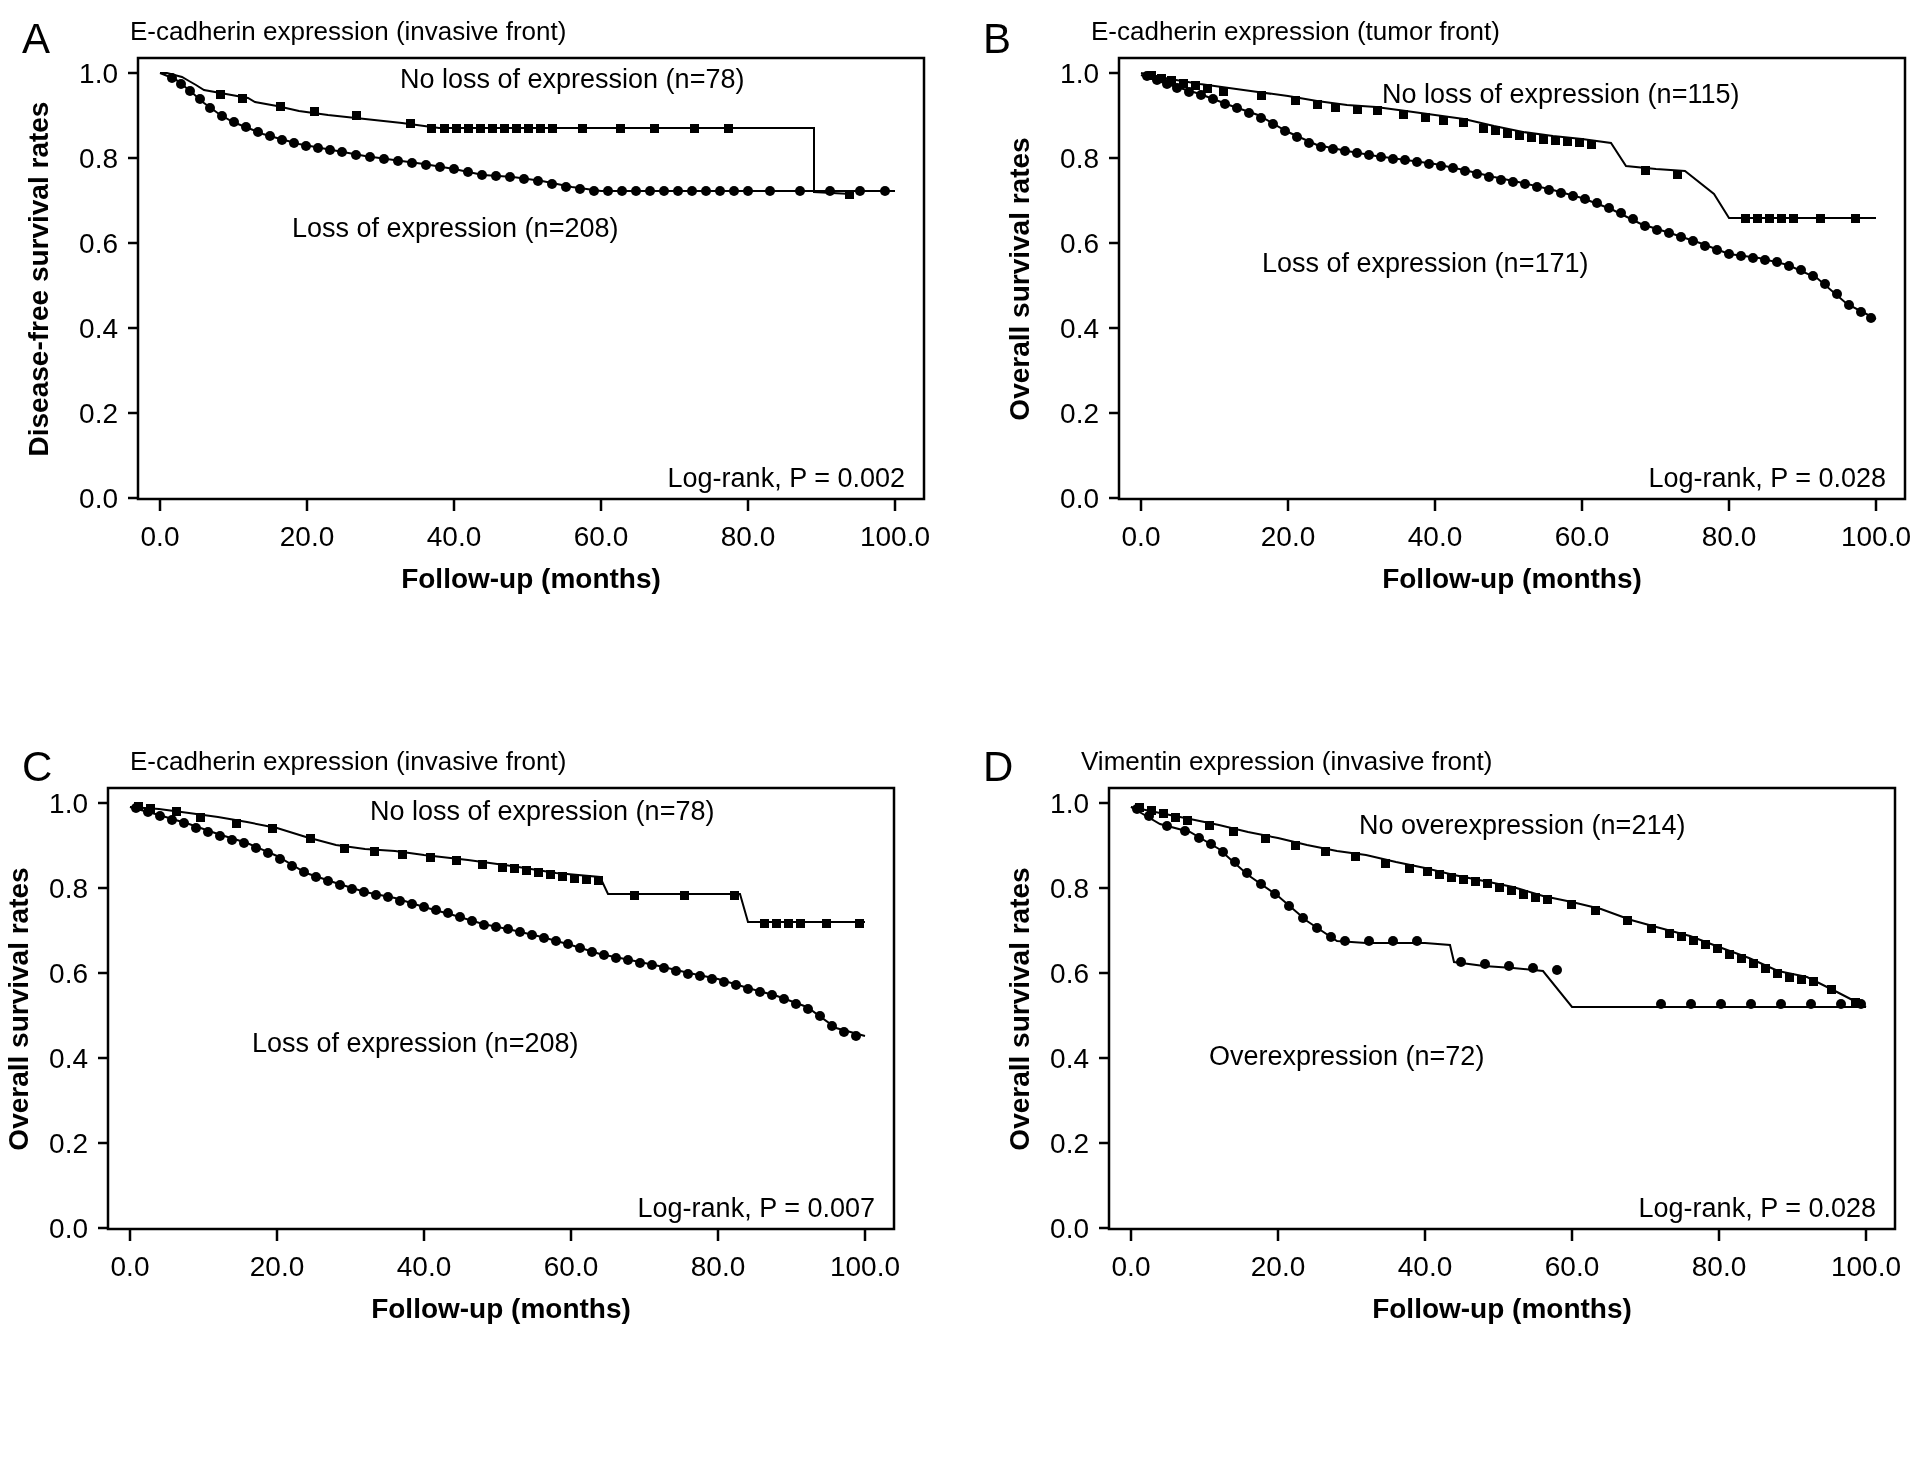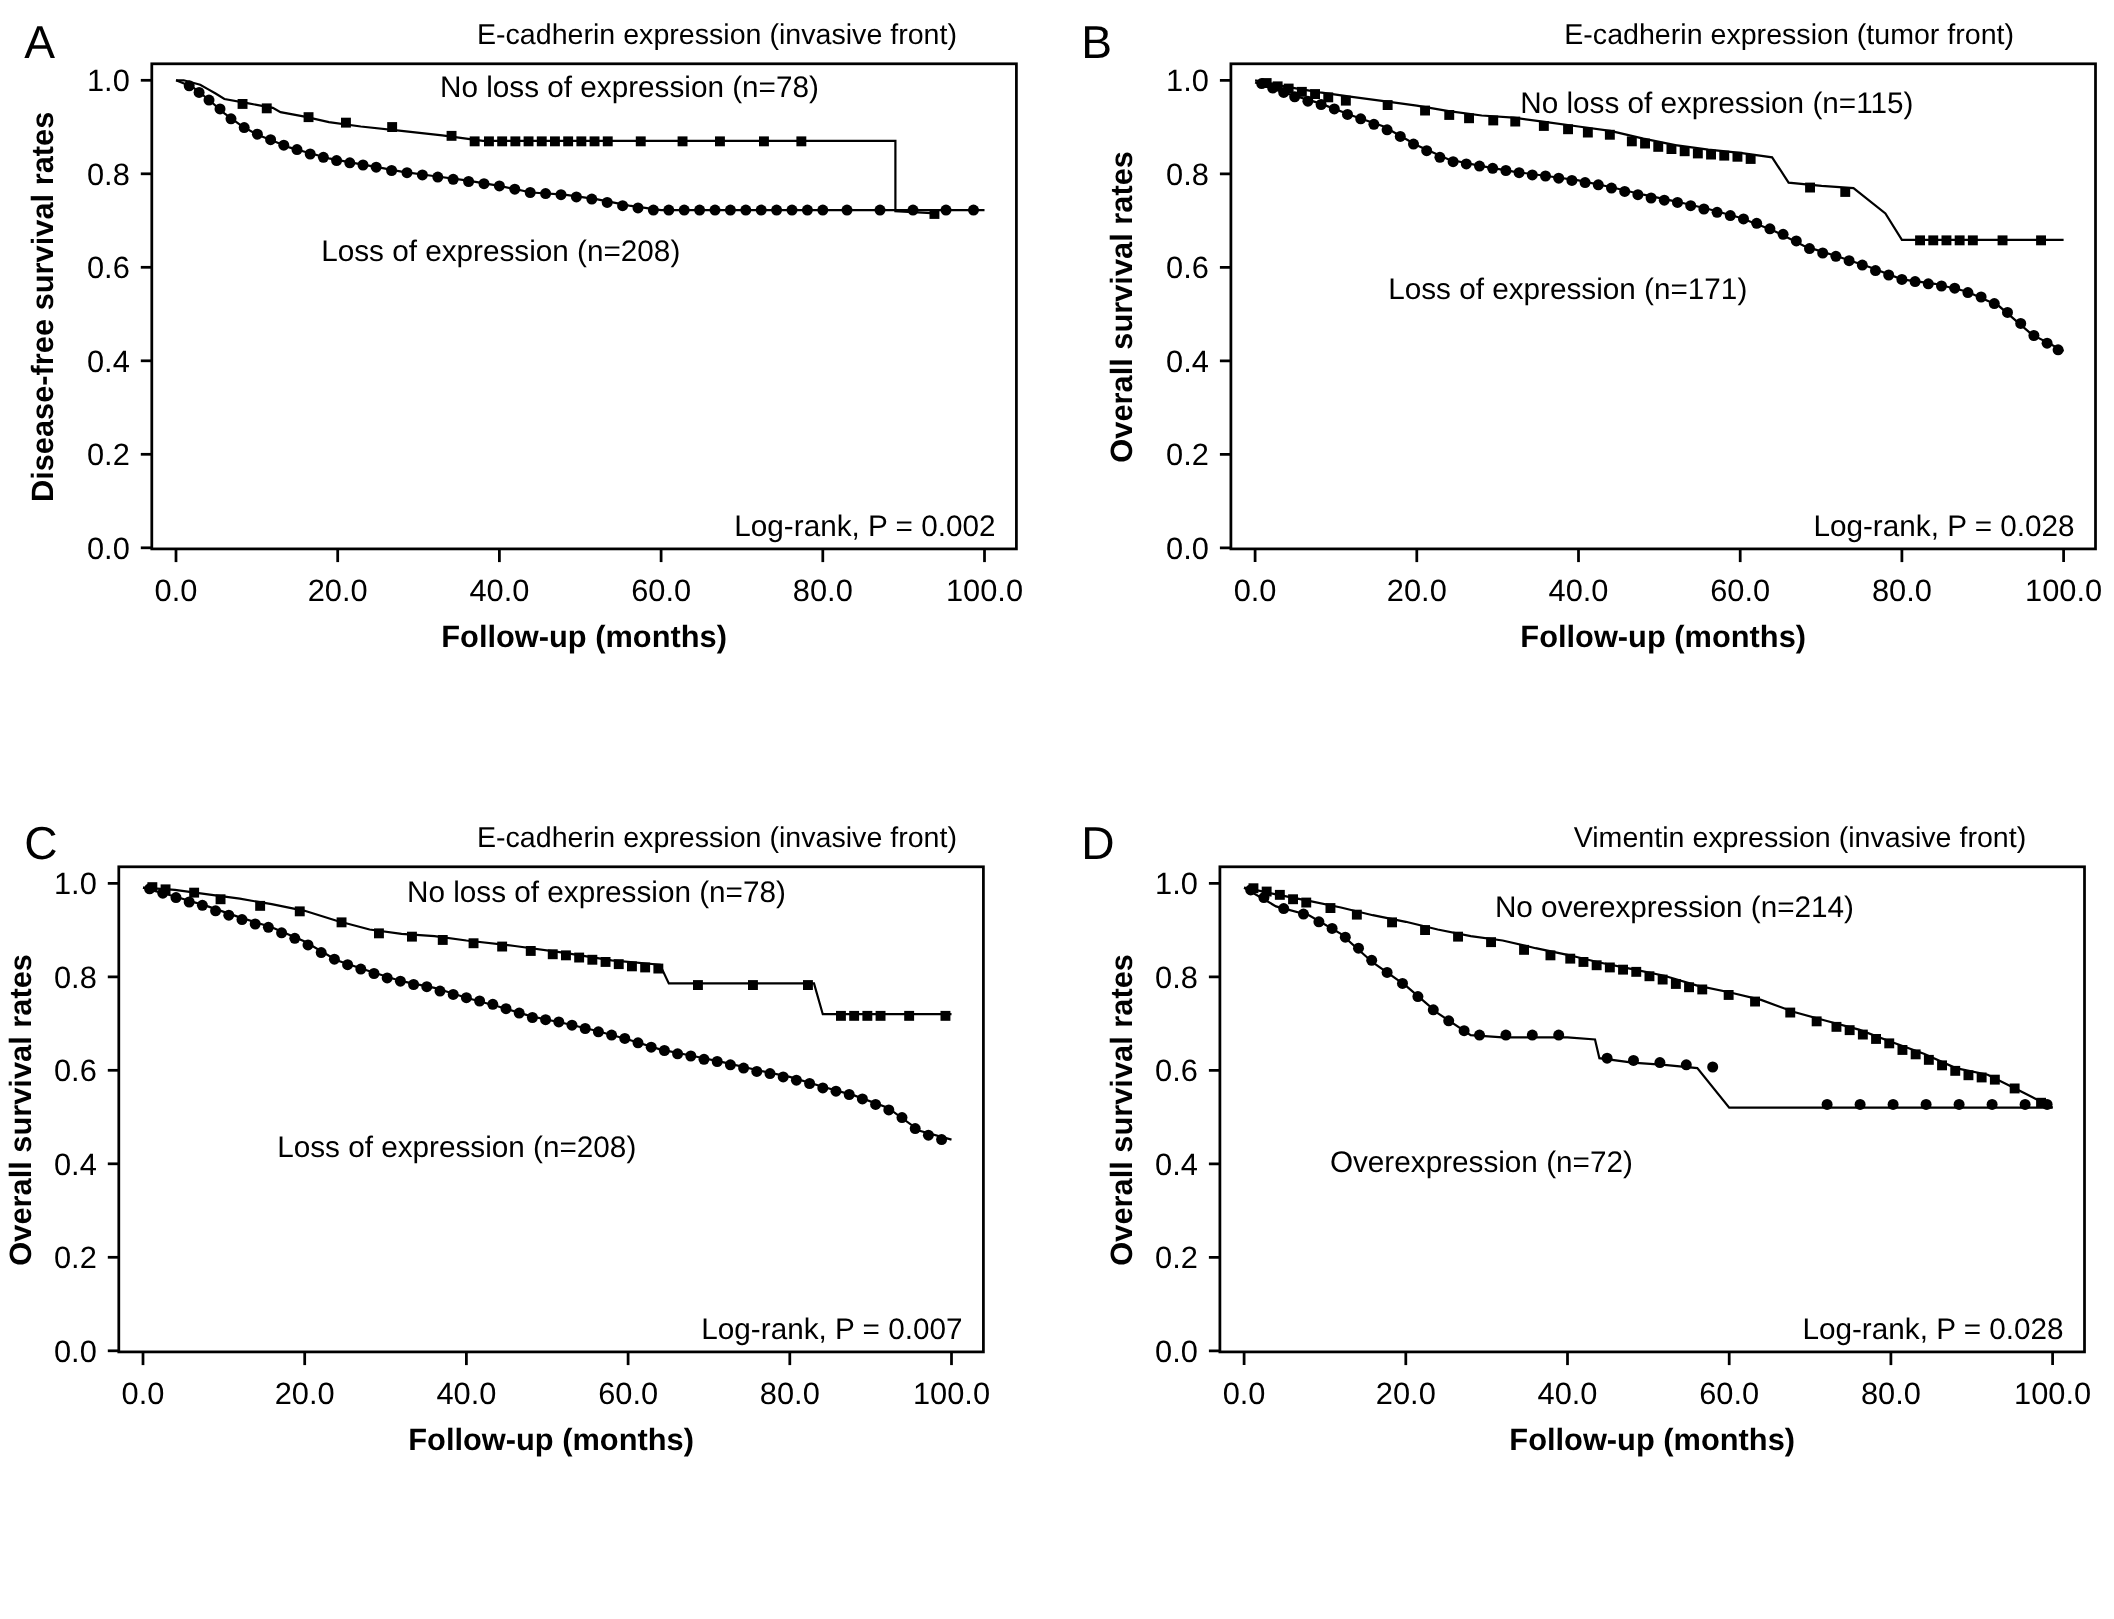--- a/index.html
+++ b/index.html
@@ -31,21 +31,21 @@
 
   .panel-letter {
     position: absolute;
     font-size: 42px;
     font-weight: 400;
     line-height: 1;
   }
   .panel-title {
     position: absolute;
     font-size: 26px;
-    text-align: right;
+    text-align: left;
     line-height: 1;
     white-space: nowrap;
   }
   .plot-svg {
     position: absolute;
     left: 0;
     top: 0;
   }
   .tick-label {
     font-size: 28px;
@@ -494,21 +494,21 @@
       </g>
 
       <text class="curve-label" x="370" y="84">No loss of expression (n=78)</text>
       <text class="curve-label" x="252" y="316">Loss of expression (n=208)</text>
       <text class="stat-label" x="875" y="481" text-anchor="end">Log-rank, P = 0.007</text>
     </svg>
   </div>
 
   <div class="panel" id="panel-D">
     <div class="panel-letter" style="left:22px; top:10px;">D</div>
-    <div class="panel-title" style="left:141px; top:12px; width:740px;">Vimentin expression (invasive front)</div>
+    <div class="panel-title" style="left:120px; top:12px; width:740px;">Vimentin expression (invasive front)</div>
     <svg class="plot-svg" width="961" height="736">
       <rect x="148" y="52" width="786" height="441" fill="none" stroke="#000" stroke-width="2.5"></rect>
       <g stroke="#000" stroke-width="2.5">
         <line x1="148" y1="67" x2="138" y2="67"></line>
         <line x1="148" y1="152" x2="138" y2="152"></line>
         <line x1="148" y1="237" x2="138" y2="237"></line>
         <line x1="148" y1="322" x2="138" y2="322"></line>
         <line x1="148" y1="407" x2="138" y2="407"></line>
         <line x1="148" y1="492" x2="138" y2="492"></line>
       </g>

